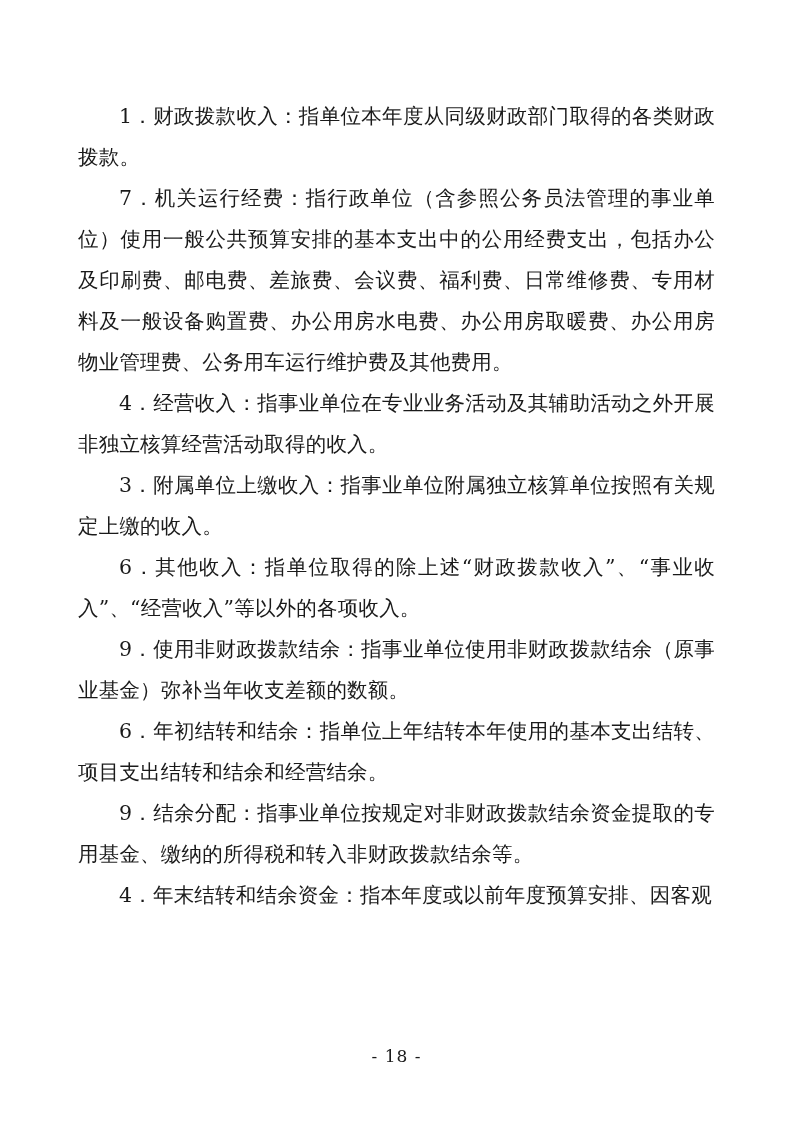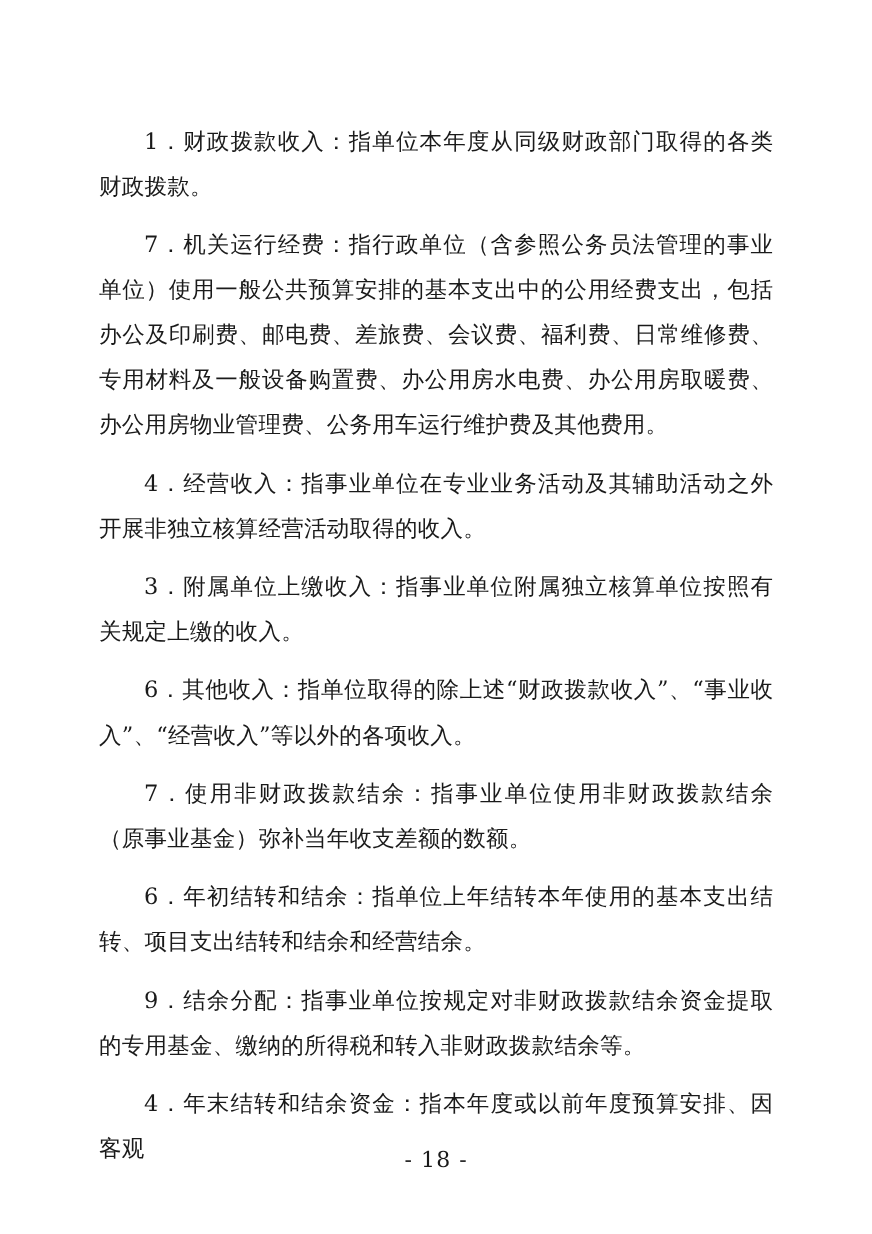--- a/index.html
+++ b/index.html
@@ -25,45 +25,45 @@
     padding: 96px 78px 60px 78px;
   }
   .body-text {
     font-size: 20.5px;
     line-height: 41px;
     text-align: justify;
     text-justify: inter-ideograph;
     letter-spacing: 0.2px;
   }
   .para {
-    margin: 12px;
+    margin: 0;
     text-indent: 2em;
     white-space: normal;
   }
   .footer {
     position: absolute;
     left: 0;
     right: 0;
     bottom: 56px;
     text-align: center;
-    font-size: 20px;
+    font-size: 17px;
     letter-spacing: 1px;
     color: #1a1a1a;
     font-family: "DejaVu Serif", "Liberation Serif", serif;
   }
 </style>
 </head>
 <body>
 
 <div class="page">
   <div class="body-text">
     <p class="para">1．财政拨款收入：指单位本年度从同级财政部门取得的各类财政拨款。</p>
     <p class="para">7．机关运行经费：指行政单位（含参照公务员法管理的事业单位）使用一般公共预算安排的基本支出中的公用经费支出，包括办公及印刷费、邮电费、差旅费、会议费、福利费、日常维修费、专用材料及一般设备购置费、办公用房水电费、办公用房取暖费、办公用房物业管理费、公务用车运行维护费及其他费用。</p>
     <p class="para">4．经营收入：指事业单位在专业业务活动及其辅助活动之外开展非独立核算经营活动取得的收入。</p>
     <p class="para">3．附属单位上缴收入：指事业单位附属独立核算单位按照有关规定上缴的收入。</p>
     <p class="para">6．其他收入：指单位取得的除上述“财政拨款收入”、“事业收入”、“经营收入”等以外的各项收入。</p>
-    <p class="para">7．使用非财政拨款结余：指事业单位使用非财政拨款结余（原事业基金）弥补当年收支差额的数额。</p>
+    <p class="para">9．使用非财政拨款结余：指事业单位使用非财政拨款结余（原事业基金）弥补当年收支差额的数额。</p>
     <p class="para">6．年初结转和结余：指单位上年结转本年使用的基本支出结转、项目支出结转和结余和经营结余。</p>
     <p class="para">9．结余分配：指事业单位按规定对非财政拨款结余资金提取的专用基金、缴纳的所得税和转入非财政拨款结余等。</p>
     <p class="para">4．年末结转和结余资金：指本年度或以前年度预算安排、因客观</p>
   </div>
   <div class="footer">- 18 -</div>
 </div>
 
 </body></html>

